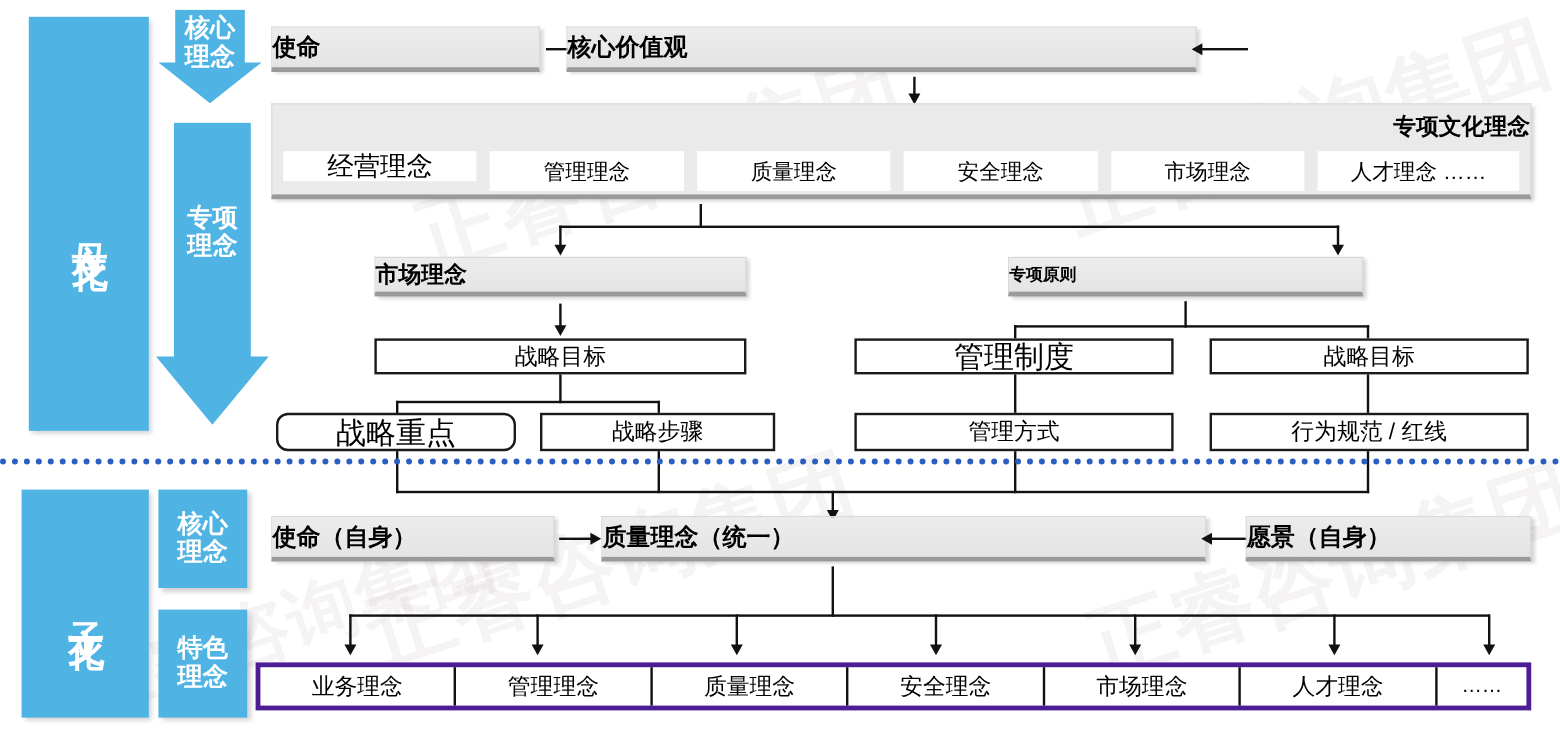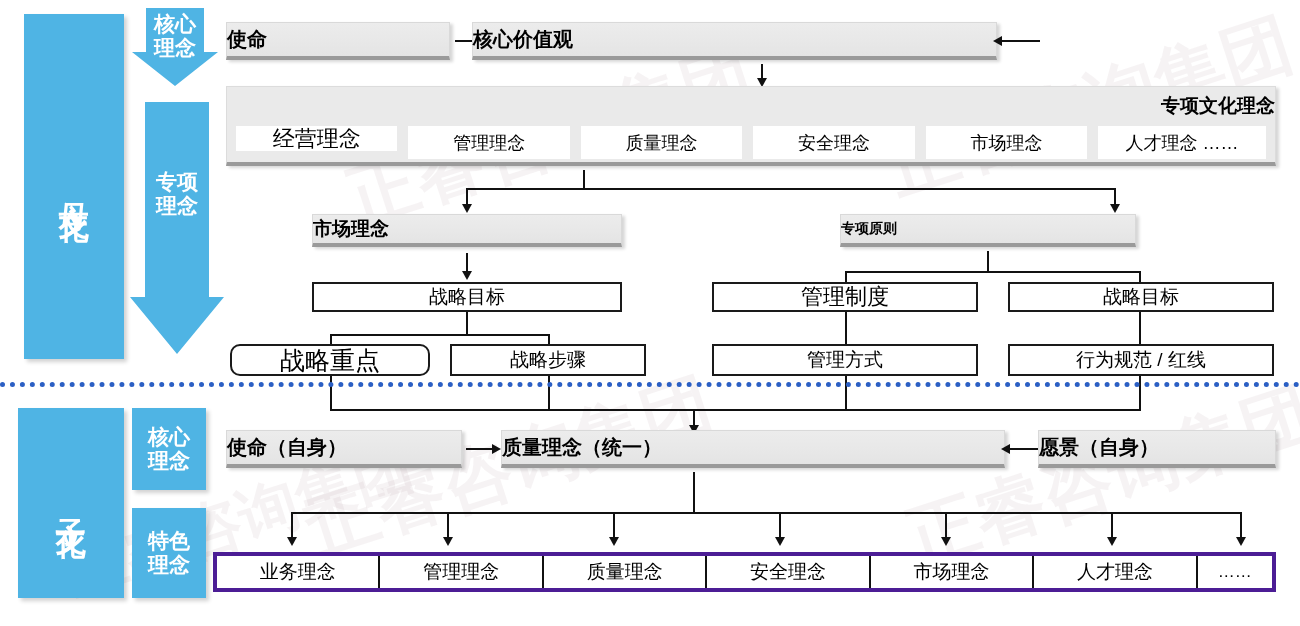--- a/index.html
+++ b/index.html
@@ -217,21 +217,21 @@
 
   <div class="gbox abs" style="left:840px;top:214px;width:296px;height:33px;font-size:14px;">
     <span>专项原则</span>
   </div>
 
   <div class="ln vln abs" style="left:987px;top:251px;height:22px;"></div>
   <div class="ln hln abs" style="left:845px;top:271px;width:296px;"></div>
   <div class="ln vln abs" style="left:845px;top:271px;height:12px;"></div>
   <div class="ln vln abs" style="left:1139px;top:271px;height:12px;"></div>
 
-  <div class="obox abs" style="left:712px;top:282px;width:266px;height:30px;font-size:22px;">
+  <div class="obox abs" style="left:712px;top:282px;width:266px;height:30px;font-size:25px;">
     <span>管理制度</span>
   </div>
   <div class="obox abs" style="left:1008px;top:282px;width:266px;height:30px;font-size:19px;">
     <span>战略目标</span>
   </div>
 
   <div class="ln vln abs" style="left:845px;top:312px;height:34px;"></div>
   <div class="ln vln abs" style="left:1139px;top:312px;height:34px;"></div>
 
   <div class="obox abs" style="left:712px;top:344px;width:266px;height:32px;font-size:19px;">

